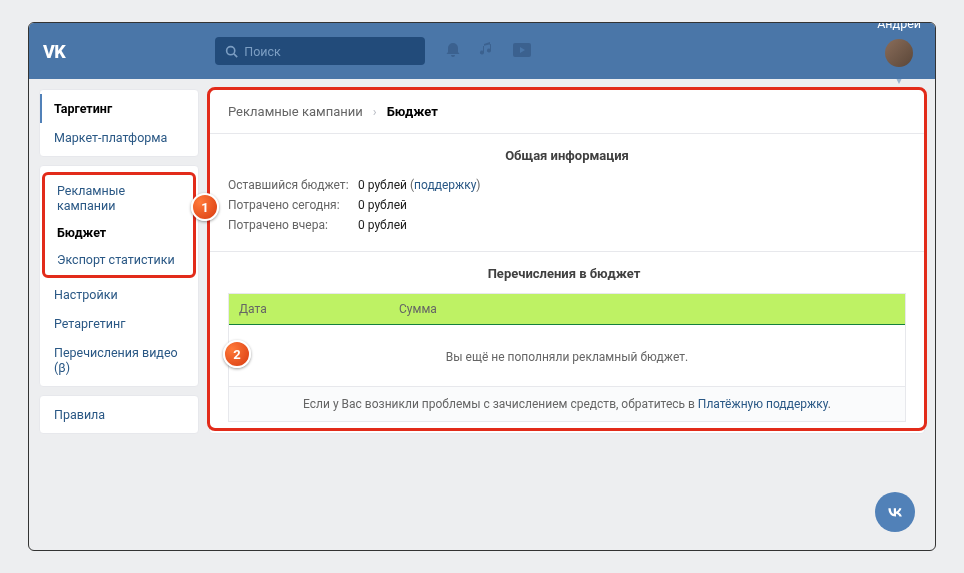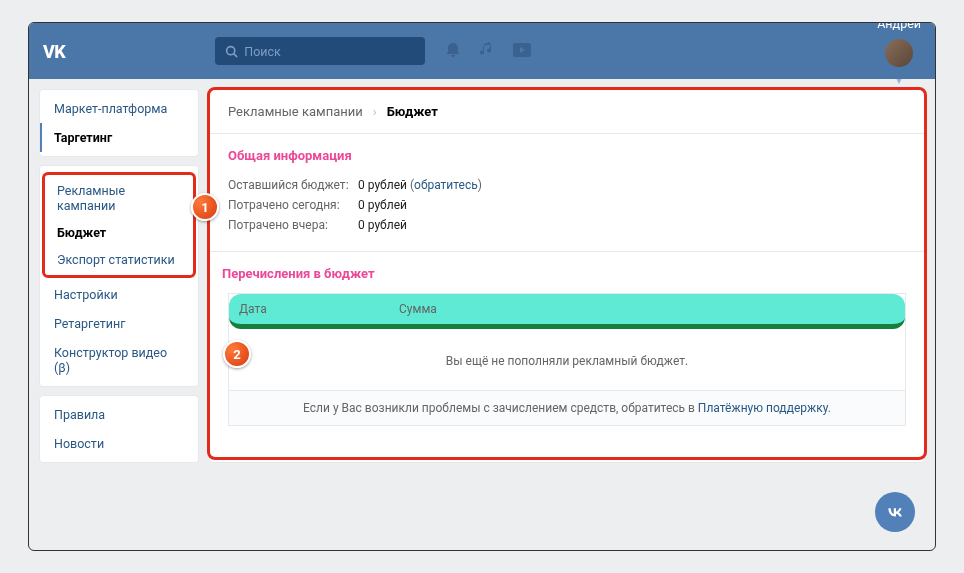--- a/index.html
+++ b/index.html
@@ -135,23 +135,24 @@
     display: flex; align-items: center; gap: 10px;
   }
   .crumbs .current { font-weight: 700; color: #000; }
   .crumb-sep { color: #b8bcc4; }
 
   .section {
     padding: 14px 18px 6px 18px;
   }
   .section h3 {
     font-size: 13px;
-    color: #ec4899;
+    color: #404040;
     margin-bottom: 12px;
     font-weight: 700;
+    text-align: center;
   }
   .kv-row {
     display: flex;
     font-size: 12px;
     color: #656565;
     padding: 3px 0;
   }
   .kv-row .k { width: 130px; }
   .kv-row .v { color: #222; }
   .kv-row .v a { color: #2a5885; text-decoration: none; }
@@ -159,23 +160,22 @@
   hr.sep { border: none; border-top: 1px solid #e7e8ec; margin: 10px 0 0 0; }
 
   
   .tbl {
     margin: 8px 18px 0 18px;
     border: 1px solid #e7e8ec;
     font-size: 12px;
   }
   .tbl-head {
     display: flex;
-    background: #5eead4;
-    border-bottom: 5px solid #15803d;
-    border-radius: 12px;
+    background: #bef264;
+    border-bottom: 1px solid #15803d;
   }
   .th { padding: 8px 10px; color: #656565; font-weight: 400; }
   .th.c1 { width: 160px; }
   .th.c2 { width: 180px; }
   .th.c3 { flex: 1; }
   .tbl-empty {
     text-align: center;
     color: #656565;
     padding: 25px 0 22px 0;
     border-bottom: 1px solid #e7e8ec;
@@ -251,57 +251,56 @@
       <span>Андрей</span>
       <div class="avatar"></div>
       <span class="chevron">▾</span>
     </div>
   </div>
 
   <div class="page-wrap">
 
     <div class="sidebar">
       <div class="side-panel">
+        <div class="side-item active">Таргетинг</div>
         <div class="side-item">Маркет-платформа</div>
-        <div class="side-item active">Таргетинг</div>
       </div>
 
       <div class="side-panel" style="position:relative;">
         <div class="side-highlight">
           <div class="side-item sub">Рекламные кампании</div>
           <div class="side-item sub sel">Бюджет</div>
           <div class="side-item sub">Экспорт статистики</div>
         </div>
         <div class="side-item">Настройки</div>
         <div class="side-item">Ретаргетинг</div>
-        <div class="side-item">Конструктор видео (β)</div>
+        <div class="side-item">Перечисления видео (β)</div>
       </div>
 
       <div class="side-panel">
         <div class="side-item">Правила</div>
-        <div class="side-item">Новости</div>
       </div>
     </div>
 
     <div class="main-card">
       <div class="main-highlight"></div>
 
       <div class="crumbs">
         <span>Рекламные кампании</span>
         <span class="crumb-sep">›</span>
         <span class="current">Бюджет</span>
       </div>
 
       <div class="section">
         <h3>Общая информация</h3>
         <div class="kv-row">
           <div class="k">Оставшийся бюджет:</div>
           <div class="v">
             <span>0 рублей</span>
-            <span class="paren"> (</span><a href="#">обратитесь</a><span class="paren">)</span>
+            <span class="paren"> (</span><a href="#">поддержку</a><span class="paren">)</span>
           </div>
         </div>
         <div class="kv-row">
           <div class="k">Потрачено сегодня:</div>
           <div class="v">0 рублей</div>
         </div>
         <div class="kv-row">
           <div class="k">Потрачено вчера:</div>
           <div class="v">0 рублей</div>
         </div>

